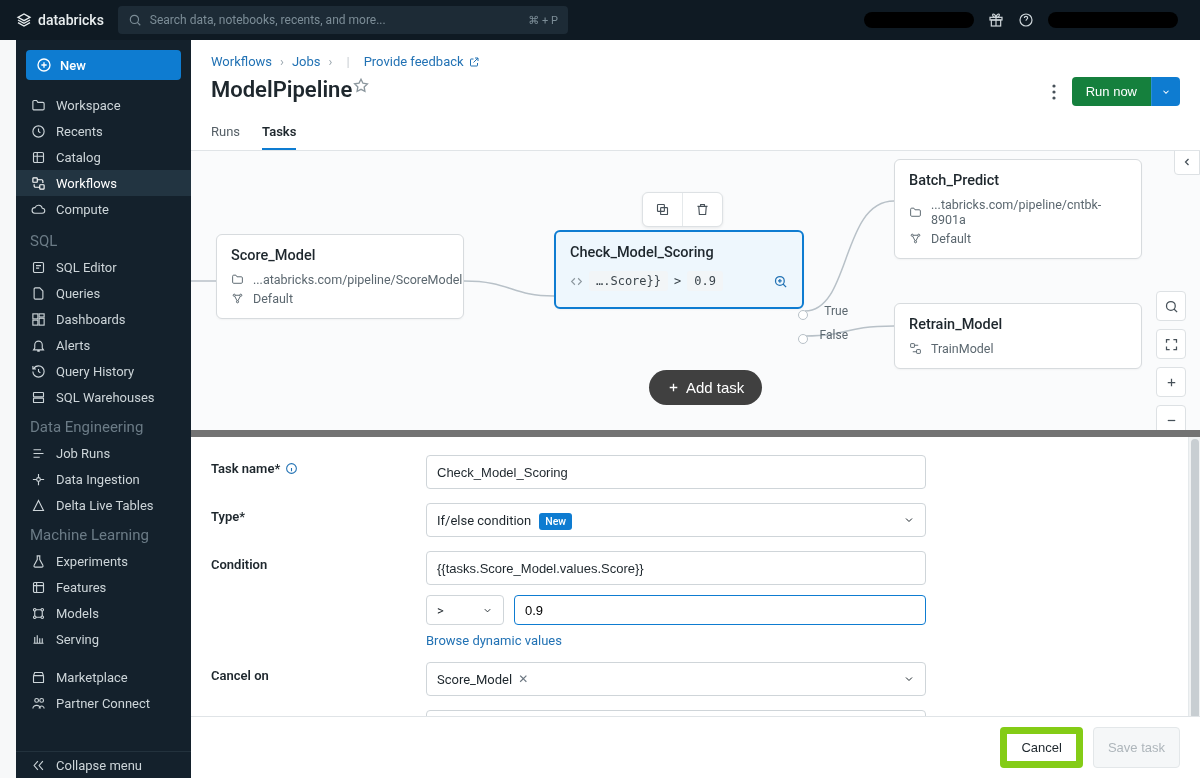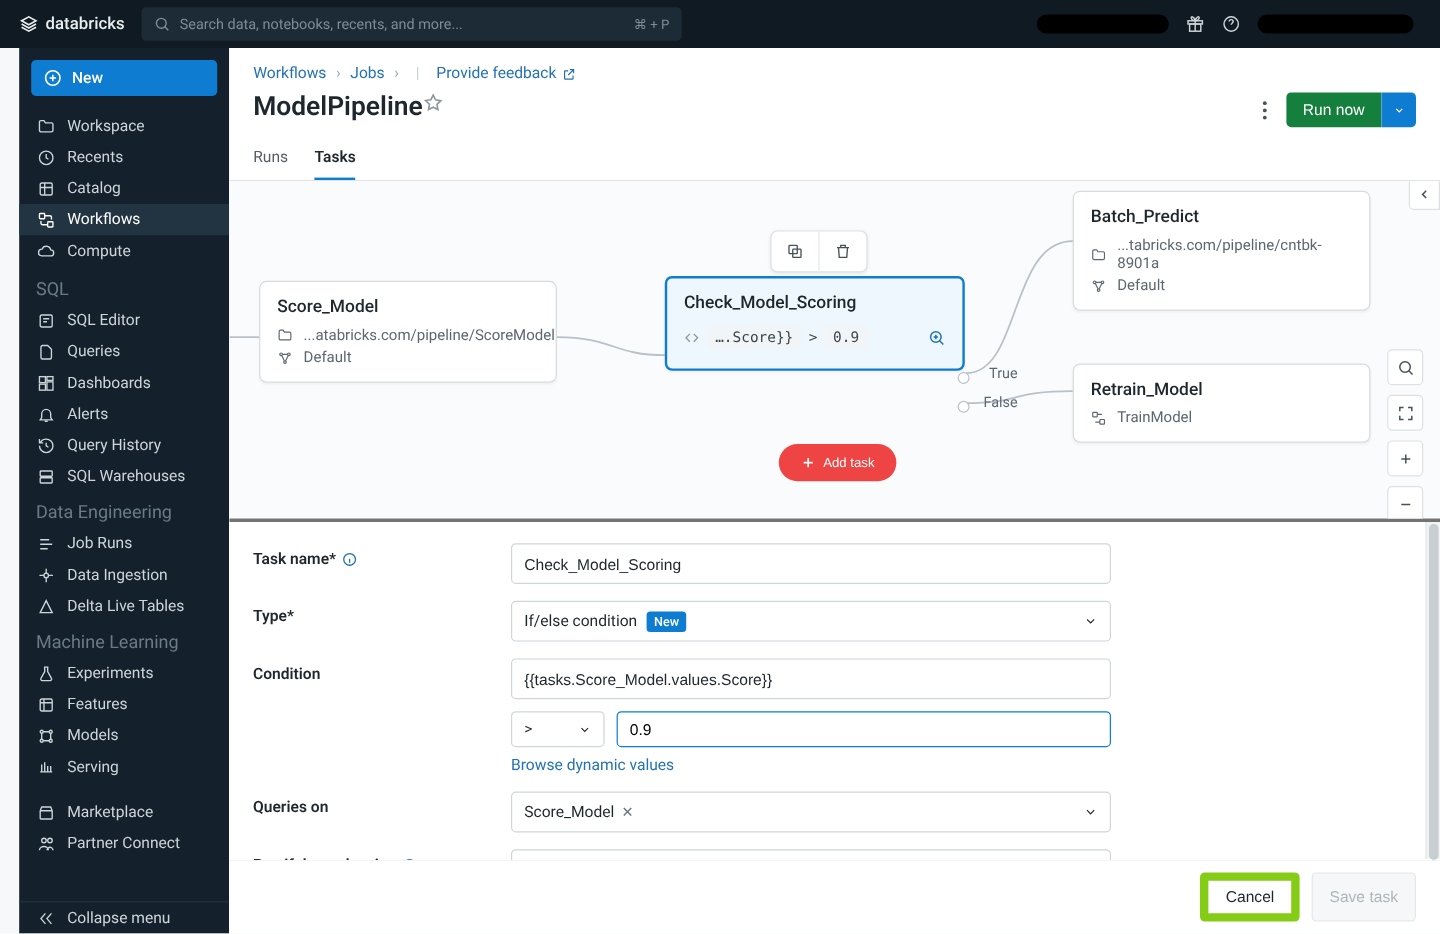--- a/index.html
+++ b/index.html
@@ -69,26 +69,26 @@
 .cond-expr { display:flex; align-items:center; gap:6px; padding: 4px 14px 16px; font-family: ui-monospace,Menlo,monospace; font-size: 12px; color:#3a444b;}
 .cond-expr .box { background:#f2f5f7; padding:3px 7px; border-radius:3px; }
 .cond-expr .mag { margin-left: auto; color:#2272b4; }
 .outport-label { position:absolute; right:-46px; font-size:12px; color:#5c6870; }
 .node .port { position:absolute; width:10px; height:10px; border:1px solid #b8c1c8; background:#fff; border-radius:50%; right:-6px;}
 
 .node-toolbar { position:absolute; background:#fff; border:1px solid #dde1e4; border-radius:6px; display:flex; box-shadow: 0 1px 3px rgba(0,0,0,0.08);}
 .node-toolbar button { border:none; background:none; padding:9px 12px; cursor:pointer; color:#475159;}
 .node-toolbar button + button { border-left:1px solid #e5e9eb;}
 
-.add-task-btn { position:absolute; background:#ef4444; color:#fff; border:none; border-radius:20px; padding:9px 18px; font-size:11px; display:flex; align-items:center; gap:6px; cursor:pointer;}
+.add-task-btn { position:absolute; background:#404040; color:#fff; border:none; border-radius:20px; padding:9px 18px; font-size:15px; display:flex; align-items:center; gap:6px; cursor:pointer;}
 
 .edge { position:absolute; stroke:#b8c1c8; stroke-width:1.5; fill:none; }
 
 
-.form-panel { background:#fff; border-top:3px solid #737373; overflow-y:auto; display:flex; }
+.form-panel { background:#fff; border-top:7px solid #737373; overflow-y:auto; display:flex; }
 .form-inner { padding: 18px 20px 10px; width: 100%; }
 .form-row { display:flex; align-items:flex-start; margin-bottom: 14px; }
 .form-row.tall { align-items: flex-start; }
 .form-label { width: 215px; flex-shrink:0; font-size:13px; font-weight:600; color:#1e272d; padding-top:6px; display:flex; align-items:center; gap:5px;}
 .info-ico { color:#2272b4; display:inline-flex;}
 .form-field { flex:1; max-width: 500px; }
 .text-input, .select-input { width:100%; height:34px; border:1px solid #cfd5d9; border-radius:4px; padding:0 10px; font-size:13px; color:#1e272d; background:#fff;}
 .select-input { display:flex; align-items:center; justify-content:space-between; cursor:pointer;}
 .select-input .badge { background:#0e7cd1; color:#fff; font-size:10.5px; padding:2px 6px; border-radius:3px; margin-left:8px; font-weight:500;}
 .select-small { width:78px; height:30px; border:1px solid #cfd5d9; border-radius:4px; display:flex; align-items:center; justify-content:space-between; padding:0 10px; font-size:13px; cursor:pointer;}
@@ -579,21 +579,21 @@
                     <svg width="11" height="11" viewBox="0 0 24 24" fill="none" stroke="currentColor" stroke-width="2">
                       <path d="M6 9l6 6 6-6"></path>
                     </svg>
                   </div>
               <input class="cond-val" value="0.9" style="">
             </div>
             <span class="link">Browse dynamic values</span>
           </div>
         </div>
         <div class="form-row">
-          <div class="form-label">Queries on</div>
+          <div class="form-label">Cancel on</div>
           <div class="form-field">
             <div class="select-input">
               <span class="chip">
                     <span>Score_Model</span>
                     <span class="x">✕</span>
                   </span>
               <svg width="12" height="12" viewBox="0 0 24 24" fill="none" stroke="currentColor" stroke-width="2">
                     <path d="M6 9l6 6 6-6"></path>
                   </svg>
             </div>

